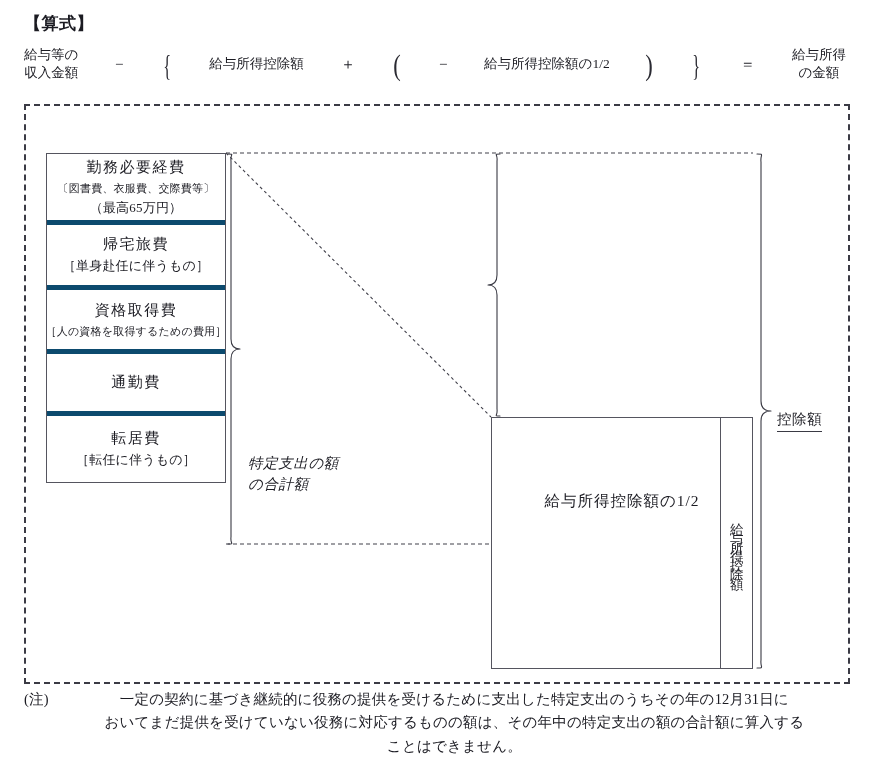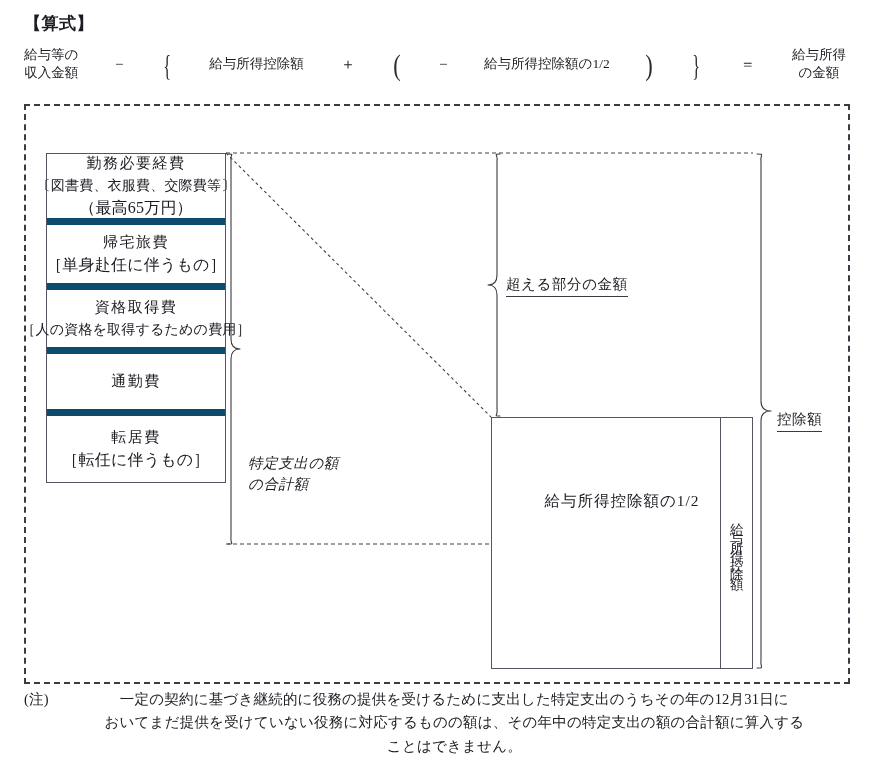--- a/index.html
+++ b/index.html
@@ -87,43 +87,43 @@
   
   #expense-column {
     position: absolute;
     left: 20px; top: 47px;
     width: 180px;
     border: 1px solid #55555f;
     background: #fff;
     box-sizing: border-box;
   }
   .expense-cell {
-    border-bottom: 7px solid #0c4a6e;
+    border-bottom: 5px solid #0c4a6e;
     box-sizing: border-box;
     display: flex;
     flex-direction: column;
     align-items: center;
     justify-content: center;
     text-align: center;
     padding: 2px 3px;
   }
   .expense-cell:last-child { border-bottom: none; }
   .exp-title {
     font-size: 15px;
     letter-spacing: 1.5px;
     white-space: nowrap;
   }
   .exp-sub {
-    font-size: 14px;
+    font-size: 11px;
     letter-spacing: 0.2px;
     white-space: nowrap;
     margin-top: 4px;
   }
   .exp-sub2 {
-    font-size: 16px;
+    font-size: 13px;
     letter-spacing: 0.2px;
     white-space: nowrap;
     margin-top: 3px;
   }
 
   
   .brace-svg { position: absolute; overflow: visible; }
   .brace-svg path {
     fill: none;
     stroke: #3a3a44;
@@ -313,23 +313,20 @@
     <path d="M2,1 C9,1 4,1 5,8 L5,186 C5,194 9,196 14,196 C9,196 5,198 5,206 L5,384 C4,391 9,391 2,391"></path>
   </svg>
   <div class="side-label" style="left:222px; top:347px;">
     <span class="ln">特定支出の額</span>
     <span class="ln">の合計額</span>
   </div>
 
   <svg class="brace-svg" style="left:460px; top:47px;" width="16" height="264" viewBox="0 0 16 264">
     <path d="M14,1 C7,1 12,1 11,8 L11,122 C11,130 7,132 2,132 C7,132 11,134 11,142 L11,256 C12,263 7,263 14,263"></path>
   </svg>
-  <div class="side-label" style="left:480px; top:168px;">
-    <span class="ul-label">超える部分の金額</span>
-  </div>
 
   <div id="deduction-box">
     <span id="deduction-box-label">給与所得控除額の1/2</span>
   </div>
 
   <div id="vertical-strip">
     <span id="vertical-strip-label">給与所得控除額</span>
   </div>
 
   <svg class="brace-svg" style="left:729px; top:47px;" width="18" height="516" viewBox="0 0 18 516">

